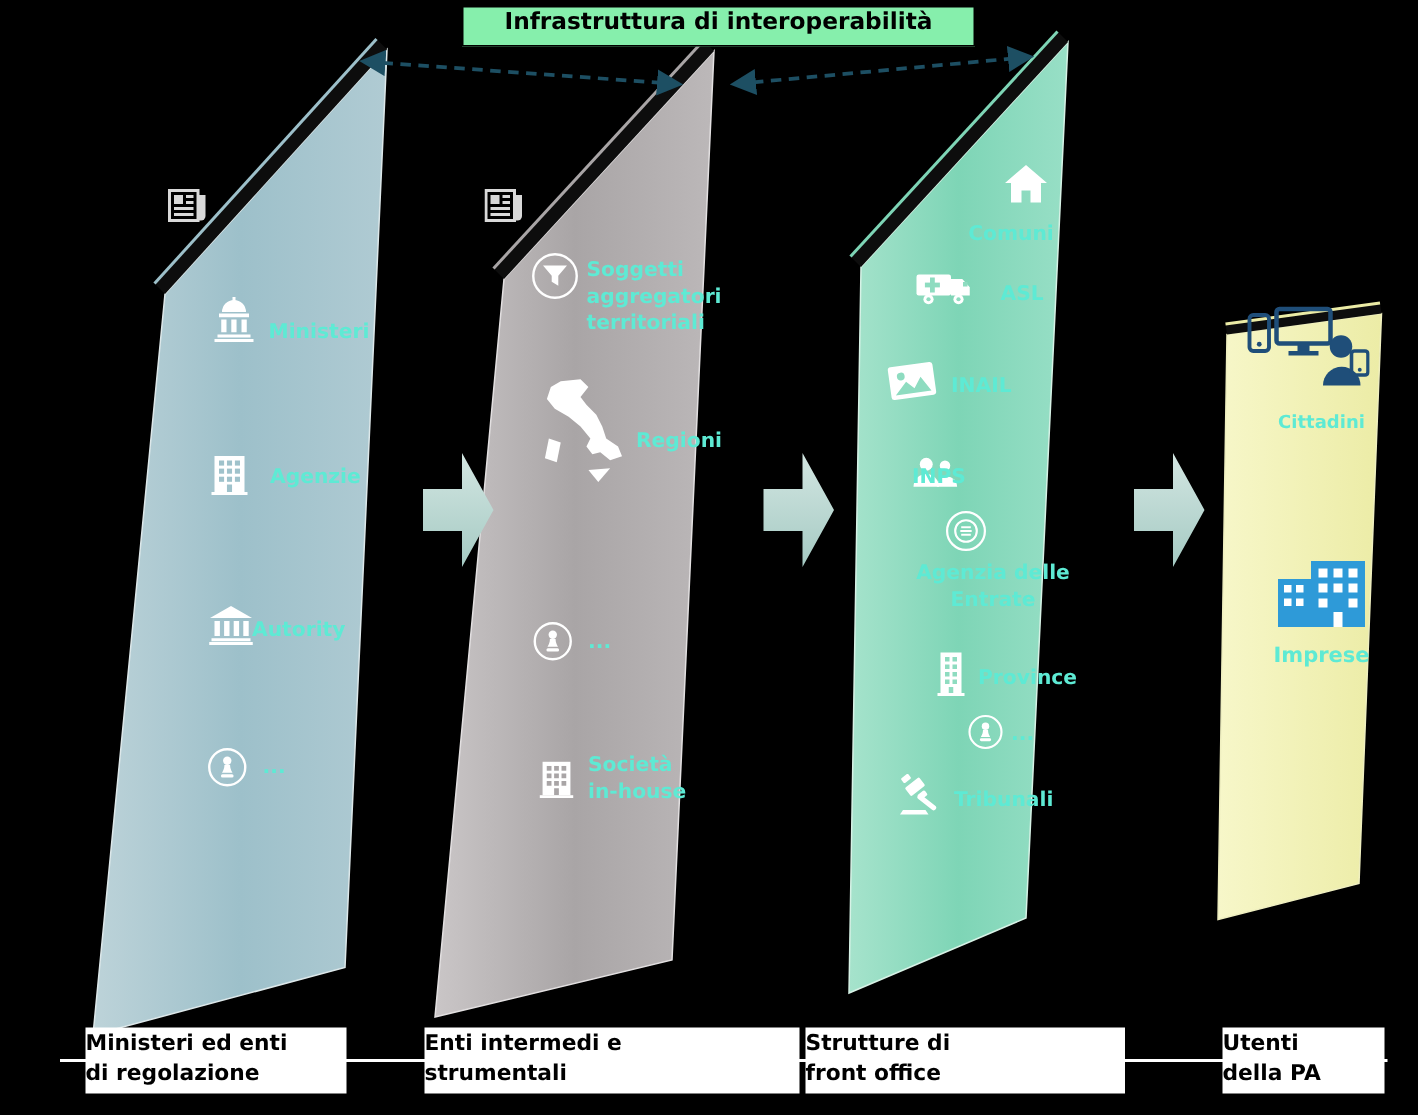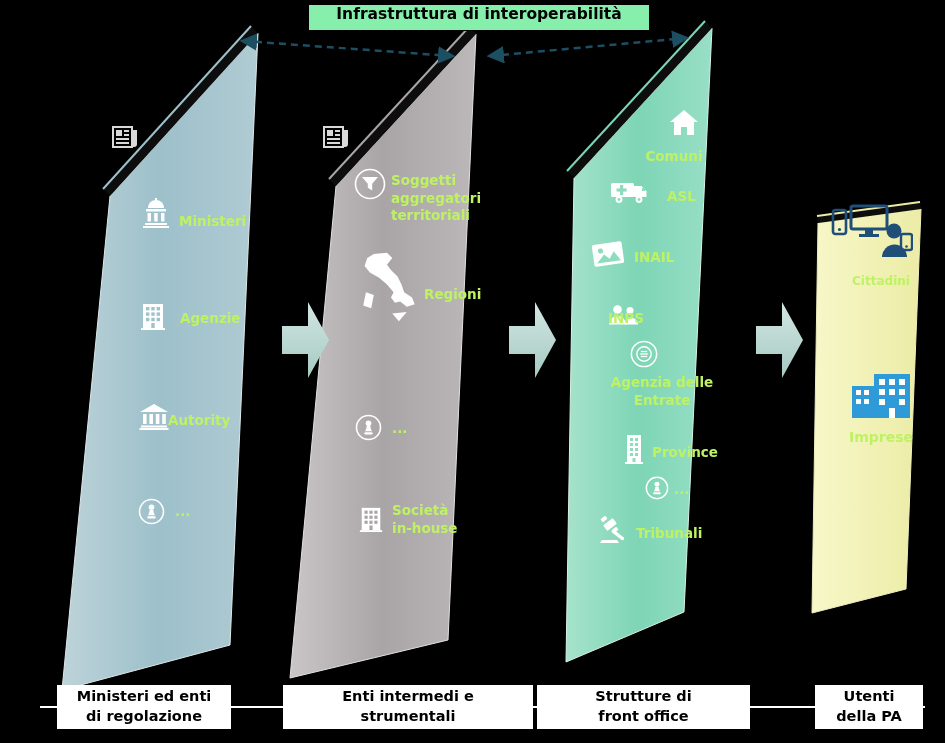--- a/index.html
+++ b/index.html
@@ -2,37 +2,37 @@
 <html><head>
 <meta charset="utf-8">
 <style>
   * { margin:0; padding:0; box-sizing:border-box; }
   html,body { background:#000; }
   body { font-family:"DejaVu Sans","Liberation Sans",sans-serif; }
   .stage { position:relative; width:945px; height:743px; background:#000000; overflow:hidden; }
   svg.bg { position:absolute; left:0; top:0; }
   .icon { position:absolute; }
   .item-label {
-    position:absolute; font-weight:bold; color:#bef264;
+    position:absolute; font-weight:bold; color:#5eead4;
     font-size:13.5px; line-height:1.3; white-space:pre-line;
   }
   .item-label.center { text-align:center; }
   .title-box {
     position:absolute; left:308px; top:4px; width:342px; height:27px;
     background:#86efac; border:1.5px solid #000;
     display:flex; justify-content:center;
   }
   .title-box span { font-weight:bold; font-size:15.5px; color:#000; }
   .footer-line { position:absolute; left:40px; top:706px; width:885px; height:2px; background:#ffffff; z-index:1; }
   .footer-box {
     position:absolute; top:685px; height:44px; background:#ffffff; z-index:2;
     display:flex; align-items:center; justify-content:center;
   }
   .footer-box span {
-    display:block; width:100%; text-align:center; white-space:pre-line;
+    display:block; width:100%; white-space:pre-line;
     font-weight:bold; font-size:14.5px; line-height:1.35; color:#000;
   }
 </style>
 </head>
 <body>
 
 <div class="stage">
 
   <svg class="bg" width="945" height="743" viewBox="0 0 945 743">
     <defs>

